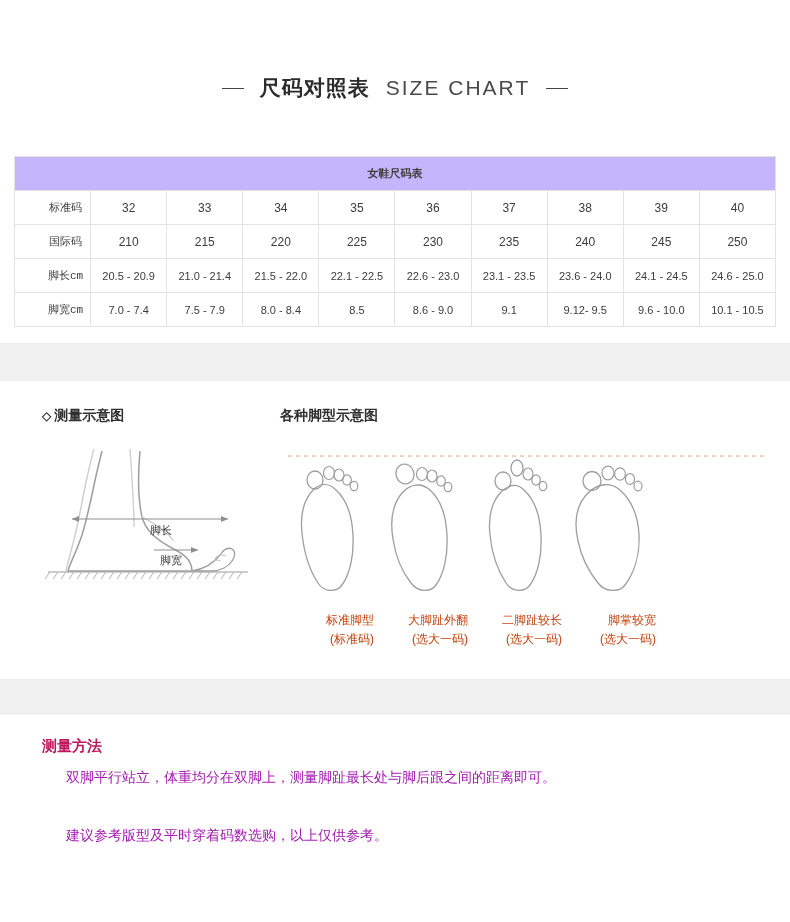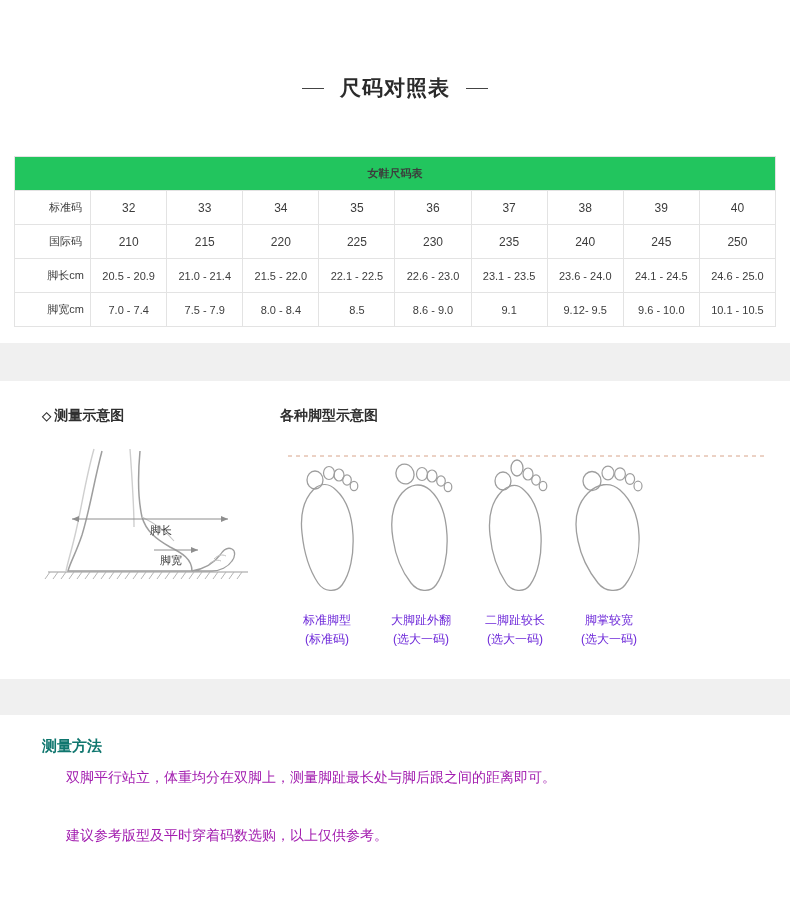--- a/index.html
+++ b/index.html
@@ -55,33 +55,34 @@
   }
   table.size-table td {
     border: 1px solid #e3e3e3;
     text-align: center;
     color: #3c3c3c;
     height: 31px;
     font-size: 11px;
     white-space: nowrap;
   }
   .tbl-header td {
-    background: #22c55e;
+    background: #c4b5fd;
     font-size: 13px;
     font-weight: bold;
     color: #2e2e2e;
     height: 30px;
     border: 1px solid #e3e3e3;
   }
   td.row-label {
     width: 86px;
     text-align: left;
     padding-left: 27px;
     font-size: 13px;
     color: #3a3a3a;
+    font-family: Liberation Mono, monospace;
   }
   .tbl-row-std td:not(.row-label),
   .tbl-row-intl td:not(.row-label) {
     font-size: 12px;
   }
 
   
   .gray-band {
     margin-top: 16px;
     height: 38px;
@@ -119,56 +120,58 @@
     display: flex;
     gap: 0px;
     margin-top: 14px;
   }
   .foot-item {
     width: 94px;
     text-align: center;
   }
   .foot-caption {
     font-size: 12px;
-    color: #6d28d9;
+    color: #c2410c;
     line-height: 19px;
     margin-top: 6px;
+    text-align: right;
   }
 
   
   .gray-band2 {
     margin-top: 30px;
     height: 36px;
     background: #f0f0f0;
   }
 
   
   .text-block {
     padding: 22px 42px 0 42px;
   }
   .block-head {
     font-size: 15px;
     font-weight: bold;
-    color: #0f766e;
+    color: #be185d;
     margin-bottom: 10px;
   }
   .block-body {
     font-size: 14px;
     color: #a21caf;
     line-height: 22px;
     margin-left: 24px;
   }
   .block-gap { height: 14px; }
 </style>
 </head>
 <body>
 
 <div class="title-row">
   <span class="title-dash"></span>
   <span class="title-cn">尺码对照表</span>
+  <span class="title-en">SIZE CHART</span>
   <span class="title-dash"></span>
 </div>
 
 <div class="table-wrap">
   <table class="size-table">
     <tbody>
       <tr class="tbl-header">
         <td colspan="10">女鞋尺码表</td>
       </tr>
       <tr class="tbl-row-std">

